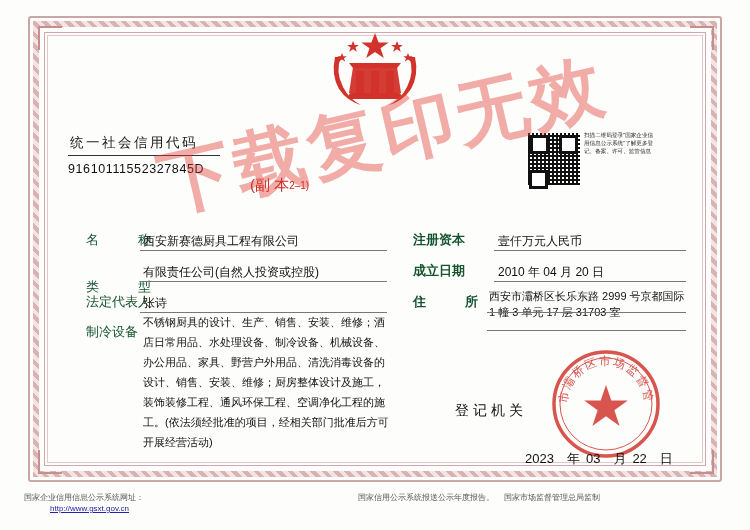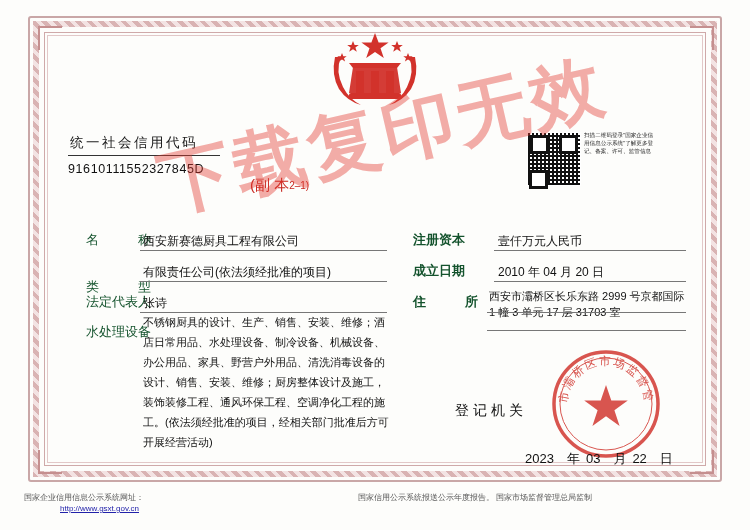--- a/index.html
+++ b/index.html
@@ -252,23 +252,23 @@
   .footer {
     position: absolute;
     left: 0; top: 492px;
     width: 612px;
     height: 38px;
     font-size: 8px;
     color: #555;
     line-height: 11px;
   }
   .footer .f-left  { position: absolute; left: 24px; top: 0; }
-  .footer .f-left .url { color: #2222aa; display: block; margin-left: 36px; }
+  .footer .f-left .url { color: #2222aa; display: block; margin-left: 26px; }
   .footer .f-mid   { position: absolute; left: 358px; top: 0; text-align: left; }
-  .footer .f-right { position: absolute; right: 20px; top: 0; text-align: right; padding-left: 25px; }
+  .footer .f-right { position: absolute; right: 12px; top: 0; text-align: right; padding-left: 25px; }
 </style>
 </head>
 <body>
 
 <div id="license">
 
   <div class="frame-outer"></div>
   <div class="frame-wave"></div>
   <div class="frame-inner"></div>
   <div class="frame-inner2"></div>
@@ -311,28 +311,28 @@
 
   <div class="qr-box"></div>
   <div class="qr-corner-bl"></div>
   <div class="qr-text">扫描二维码登录"国家企业信用信息公示系统"了解更多登记、备案、许可、监管信息</div>
 
   <div class="field-label fl-name">名　称</div>
   <div class="field-value fv-name">西安新赛德厨具工程有限公司</div>
   <div class="field-rule r-name"></div>
 
   <div class="field-label fl-type">类　型</div>
-  <div class="field-value fv-type">有限责任公司(依法须经批准的项目)</div>
+  <div class="field-value fv-type">有限责任公司(自然人投资或控股)</div>
   <div class="field-rule r-type"></div>
 
   <div class="field-label fl-legal">法定代表人</div>
   <div class="field-value fv-legal">张诗</div>
   <div class="field-rule r-legal"></div>
 
-  <div class="field-label fl-scope">水处理设备</div>
+  <div class="field-label fl-scope">制冷设备</div>
   <div class="field-value fv-scope">不锈钢厨具的设计、生产、销售、安装、维修；酒店日常用品、水处理设备、制冷设备、机械设备、办公用品、家具、野营户外用品、清洗消毒设备的设计、销售、安装、维修；厨房整体设计及施工，装饰装修工程、通风环保工程、空调净化工程的施工。(依法须经批准的项目，经相关部门批准后方可开展经营活动)</div>
 
   <div class="field-label fl-capital">注册资本</div>
   <div class="field-value fv-capital">壹仟万元人民币</div>
   <div class="field-rule r-capital"></div>
 
   <div class="field-label fl-date">成立日期</div>
   <div class="field-value fv-date">2010 年 04 月 20 日</div>
   <div class="field-rule r-date"></div>
 

